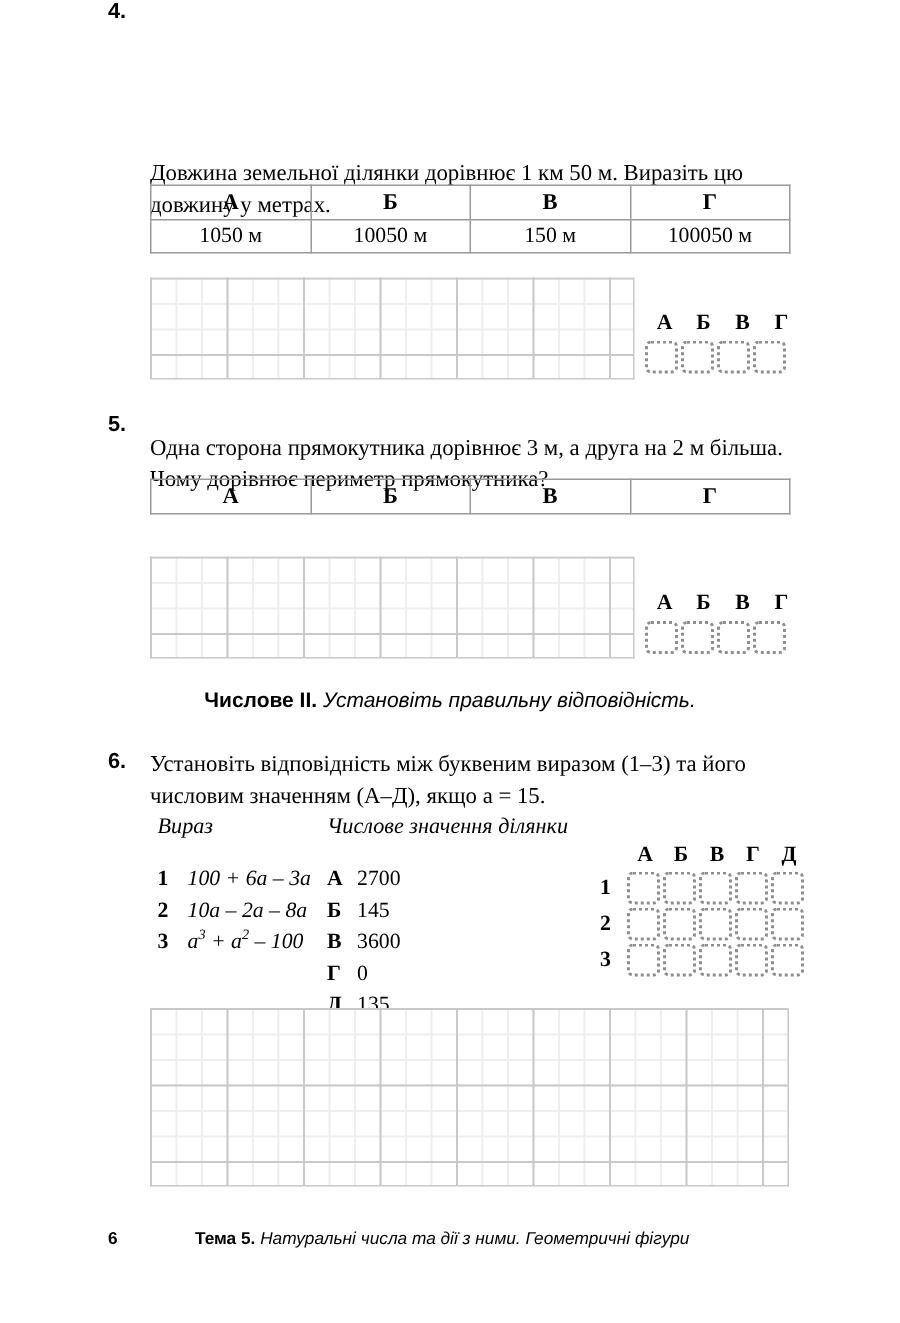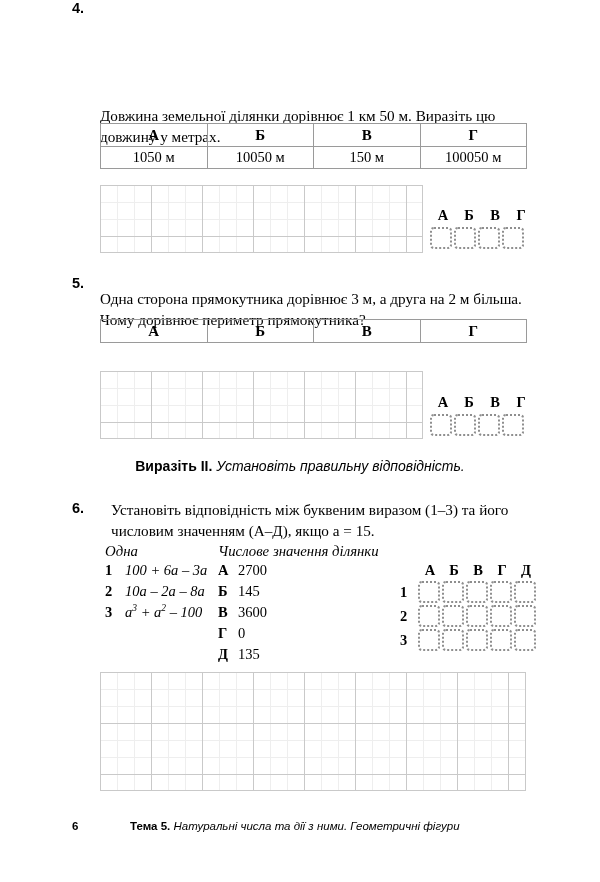--- a/index.html
+++ b/index.html
@@ -140,20 +140,21 @@
     height: 21px;
   }
   .match-row .key {
     font-weight: bold;
     width: 20px;
     flex: none;
   }
   .match-row .val {
     font-style: italic;
     white-space: nowrap;
+    margin-top: 16px;
   }
   .match-row .val.plain { font-style: normal; }
   .match-row .val sup {
     font-size: 9.5px;
     vertical-align: super;
     line-height: 0;
   }
 
   
   .matchgrid {
@@ -277,28 +278,28 @@
   </div>
   <div class="boxes">
     <div class="ansbox"></div>
     <div class="ansbox"></div>
     <div class="ansbox"></div>
     <div class="ansbox"></div>
   </div>
 </div>
 
 <div class="part-heading" style="top:458px;">
-  <b>Виразіть II.</b> <i>Установіть правильну відповідність.</i>
+  <b>Числове II.</b> <i>Установіть правильну відповідність.</i>
 </div>
 
 <div class="qnum" style="top:500px;">6.</div>
-<div class="qtext" style="top:500px;margin-left:11px;">Установіть відповідність між буквеним виразом (1–3) та його числовим значенням (А–Д), якщо a = 15.</div>
+<div class="qtext" style="top:500px;">Установіть відповідність між буквеним виразом (1–3) та його числовим значенням (А–Д), якщо a = 15.</div>
 
 <div class="match-col" style="left:105px; top:543px;">
-  <div class="colhead">Одна</div>
+  <div class="colhead">Вираз</div>
   <div class="match-row">
     <span class="key">1</span>
     <span class="val">100 + 6a – 3a</span>
   </div>
   <div class="match-row">
     <span class="key">2</span>
     <span class="val">10a – 2a – 8a</span>
   </div>
   <div class="match-row">
     <span class="key">3</span>

